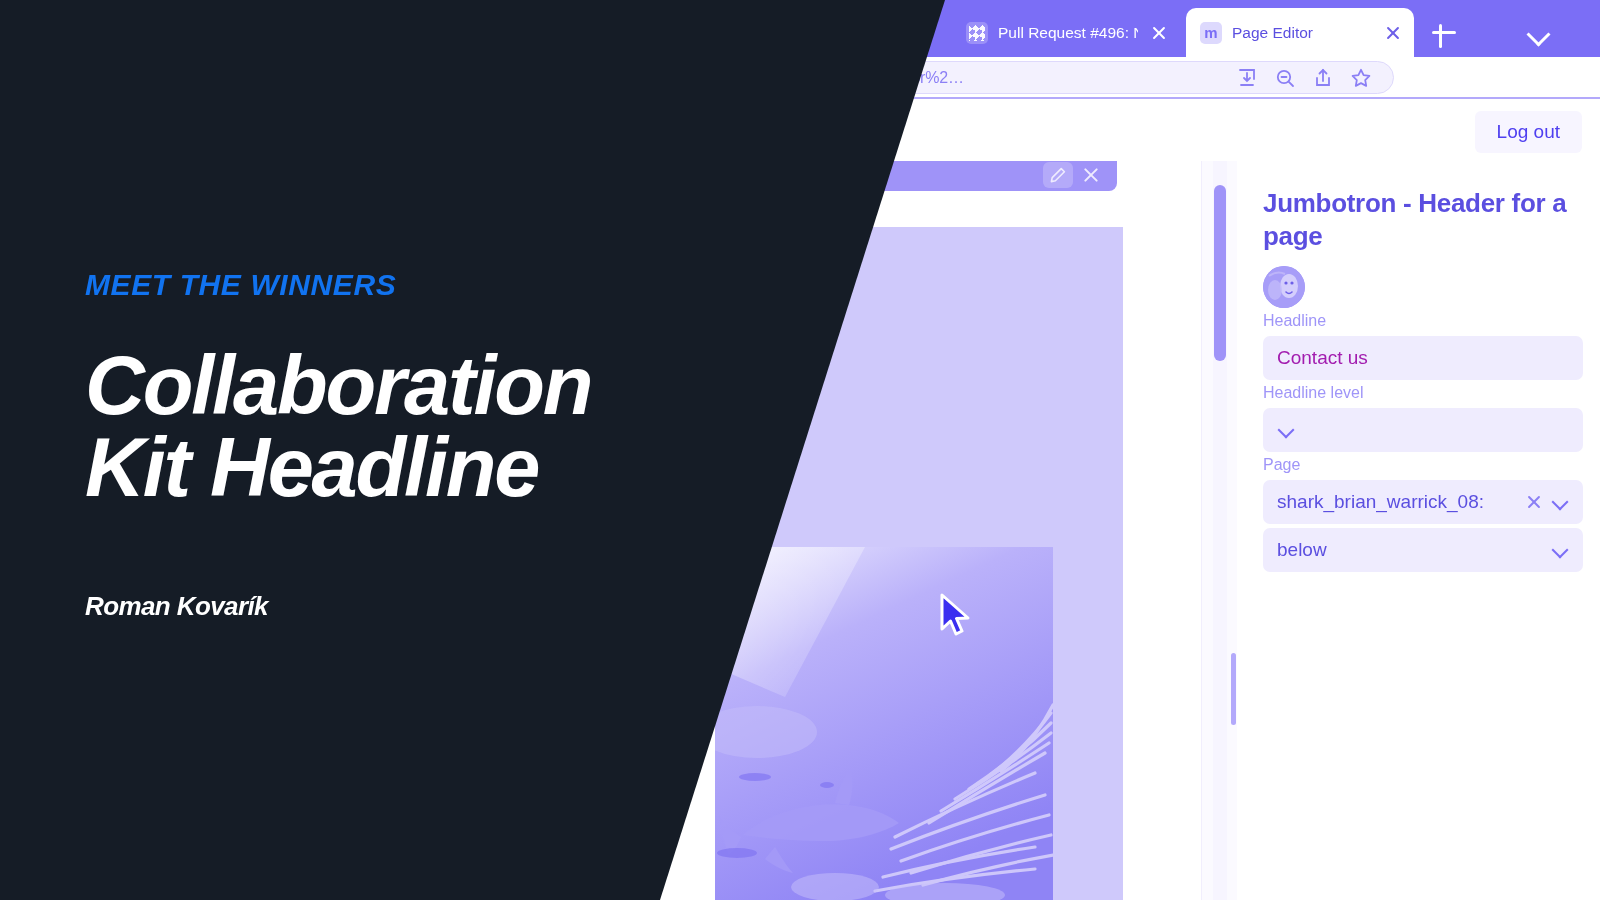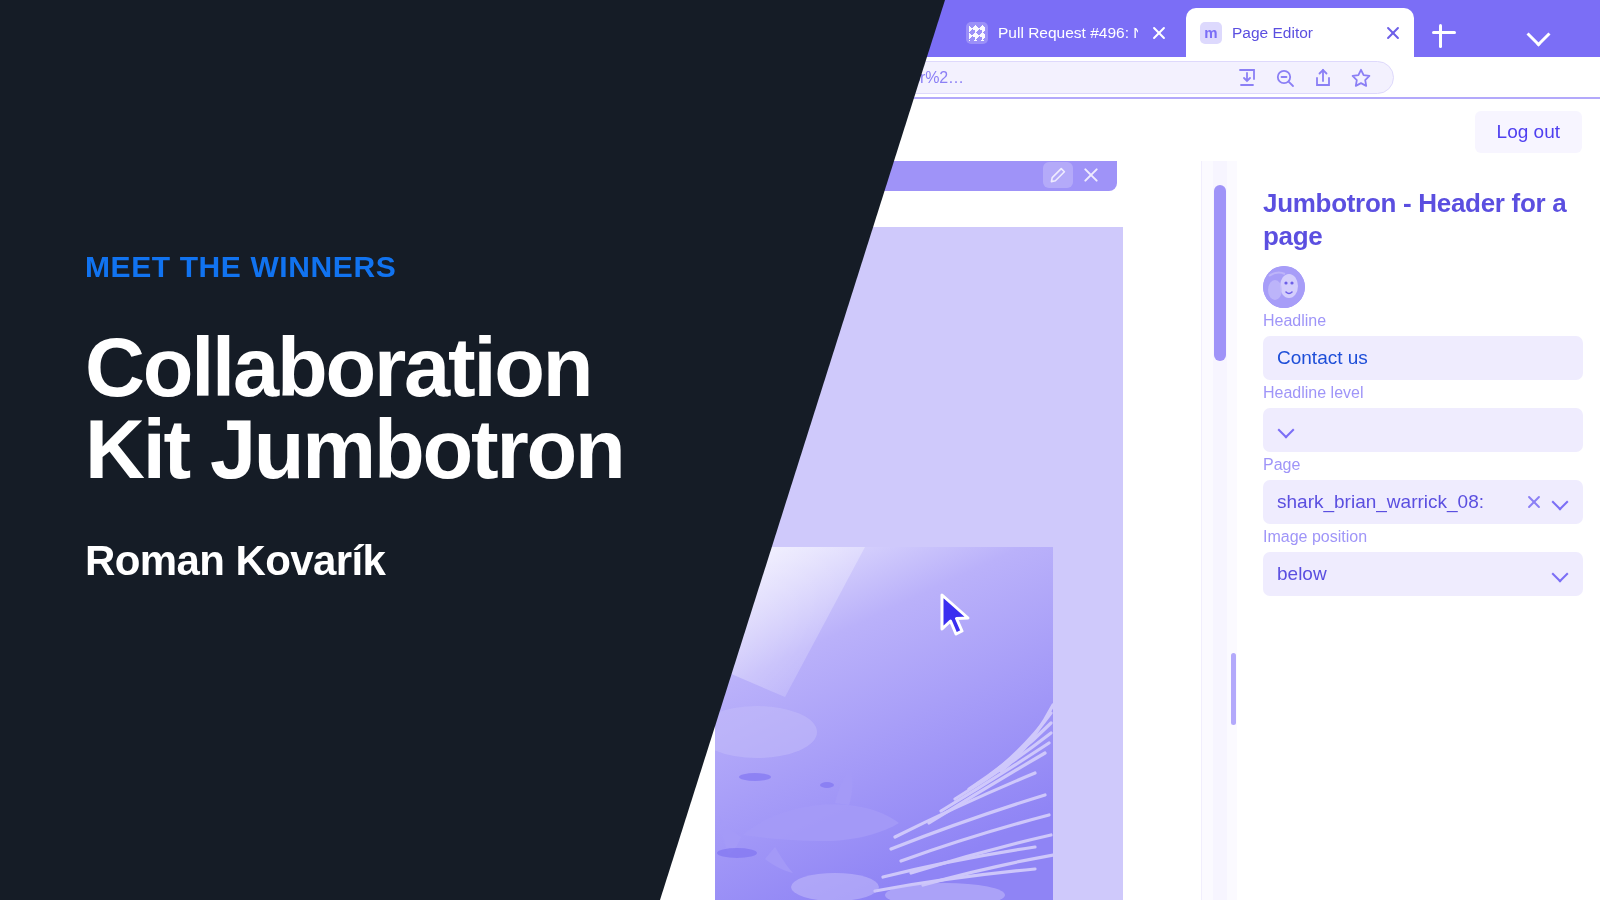--- a/index.html
+++ b/index.html
@@ -3,32 +3,32 @@
 <meta charset="utf-8">
 <style>
   * { margin:0; padding:0; box-sizing:border-box; }
   html,body { width:1600px; height:900px; overflow:hidden; }
   body {
     font-family:"Liberation Sans", sans-serif;
     background:#151c26;
     position:relative;
   }
   #promo-inner{
-    position:absolute; left:85px; top:250px; width:700px;
+    position:absolute; left:85px; top:268px; width:700px;font-style:italic;
   }
   #promo-eyebrow{
     font-size:30px; font-weight:bold; letter-spacing:.6px;
     color:#1173f0; line-height:1.1; margin-bottom:44px;
   }
   #promo-title{
     font-size:83px; font-weight:bold; color:#ffffff;
     line-height:.99; letter-spacing:-2.2px; white-space:pre-line;
   }
   #promo-author{
-    margin-top:46px; font-size:42px; font-weight:bold;
+    margin-top:82px; font-size:26px; font-weight:bold;
     color:#ffffff; letter-spacing:-.6px;
   }
 
   
   #diagonal-wedge{
     position:absolute; left:0; top:0; width:1000px; height:900px;
     background:#151c26; z-index:6;
     clip-path: polygon(0 0, 945px 0, 660px 900px, 0 900px);
   }
 
@@ -224,21 +224,21 @@
   #sidebar-avatar{
     margin-top:14px; width:42px; height:42px; border-radius:50%;
     overflow:hidden; background:#9f93f8; position:relative;
   }
   .field{ margin-top:4px; }
   .field-label{
     font-size:16px; color:#9f95f8; margin-bottom:6px;
   }
   .field-input{
     background:#efecfe; border-radius:7px; padding:11px 14px;
-    font-size:19px; color:#1d4ed8; min-height:44px;
+    font-size:19px; color:#a21caf; min-height:44px;
     display:flex; align-items:center; cursor:text;
   }
   .field-textarea{
     background:#efecfe; border-radius:7px; padding:11px 14px;
     font-size:19px; color:#5b4fe0; line-height:1.45; cursor:text;
   }
   .field-select{
     background:#efecfe; border-radius:7px; padding:11px 14px;
     font-size:19px; color:#5b4fe0; min-height:44px;
     display:flex; align-items:center; cursor:pointer;
@@ -454,30 +454,29 @@
       <div class="field">
         <div class="field-label">Page</div>
         <div class="field-select">
           <span class="sel-val">shark_brian_warrick_08:</span>
           <span class="clear-x"></span>
           <span class="chev"></span>
         </div>
       </div>
 
       <div class="field">
-        <div class="field-label">Image position</div>
         <div class="field-select">
           <span class="sel-val">below</span>
           <span class="chev"></span>
         </div>
       </div>
     </div>
   </div>
 </div>
 
 <div id="diagonal-wedge"></div>
 
 <div id="promo-inner" style="z-index:7">
   <div id="promo-eyebrow">MEET THE WINNERS</div>
   <div id="promo-title">Collaboration
-Kit Jumbotron</div>
+Kit Headline</div>
   <div id="promo-author">Roman Kovarík</div>
 </div>
 
 </body></html>

